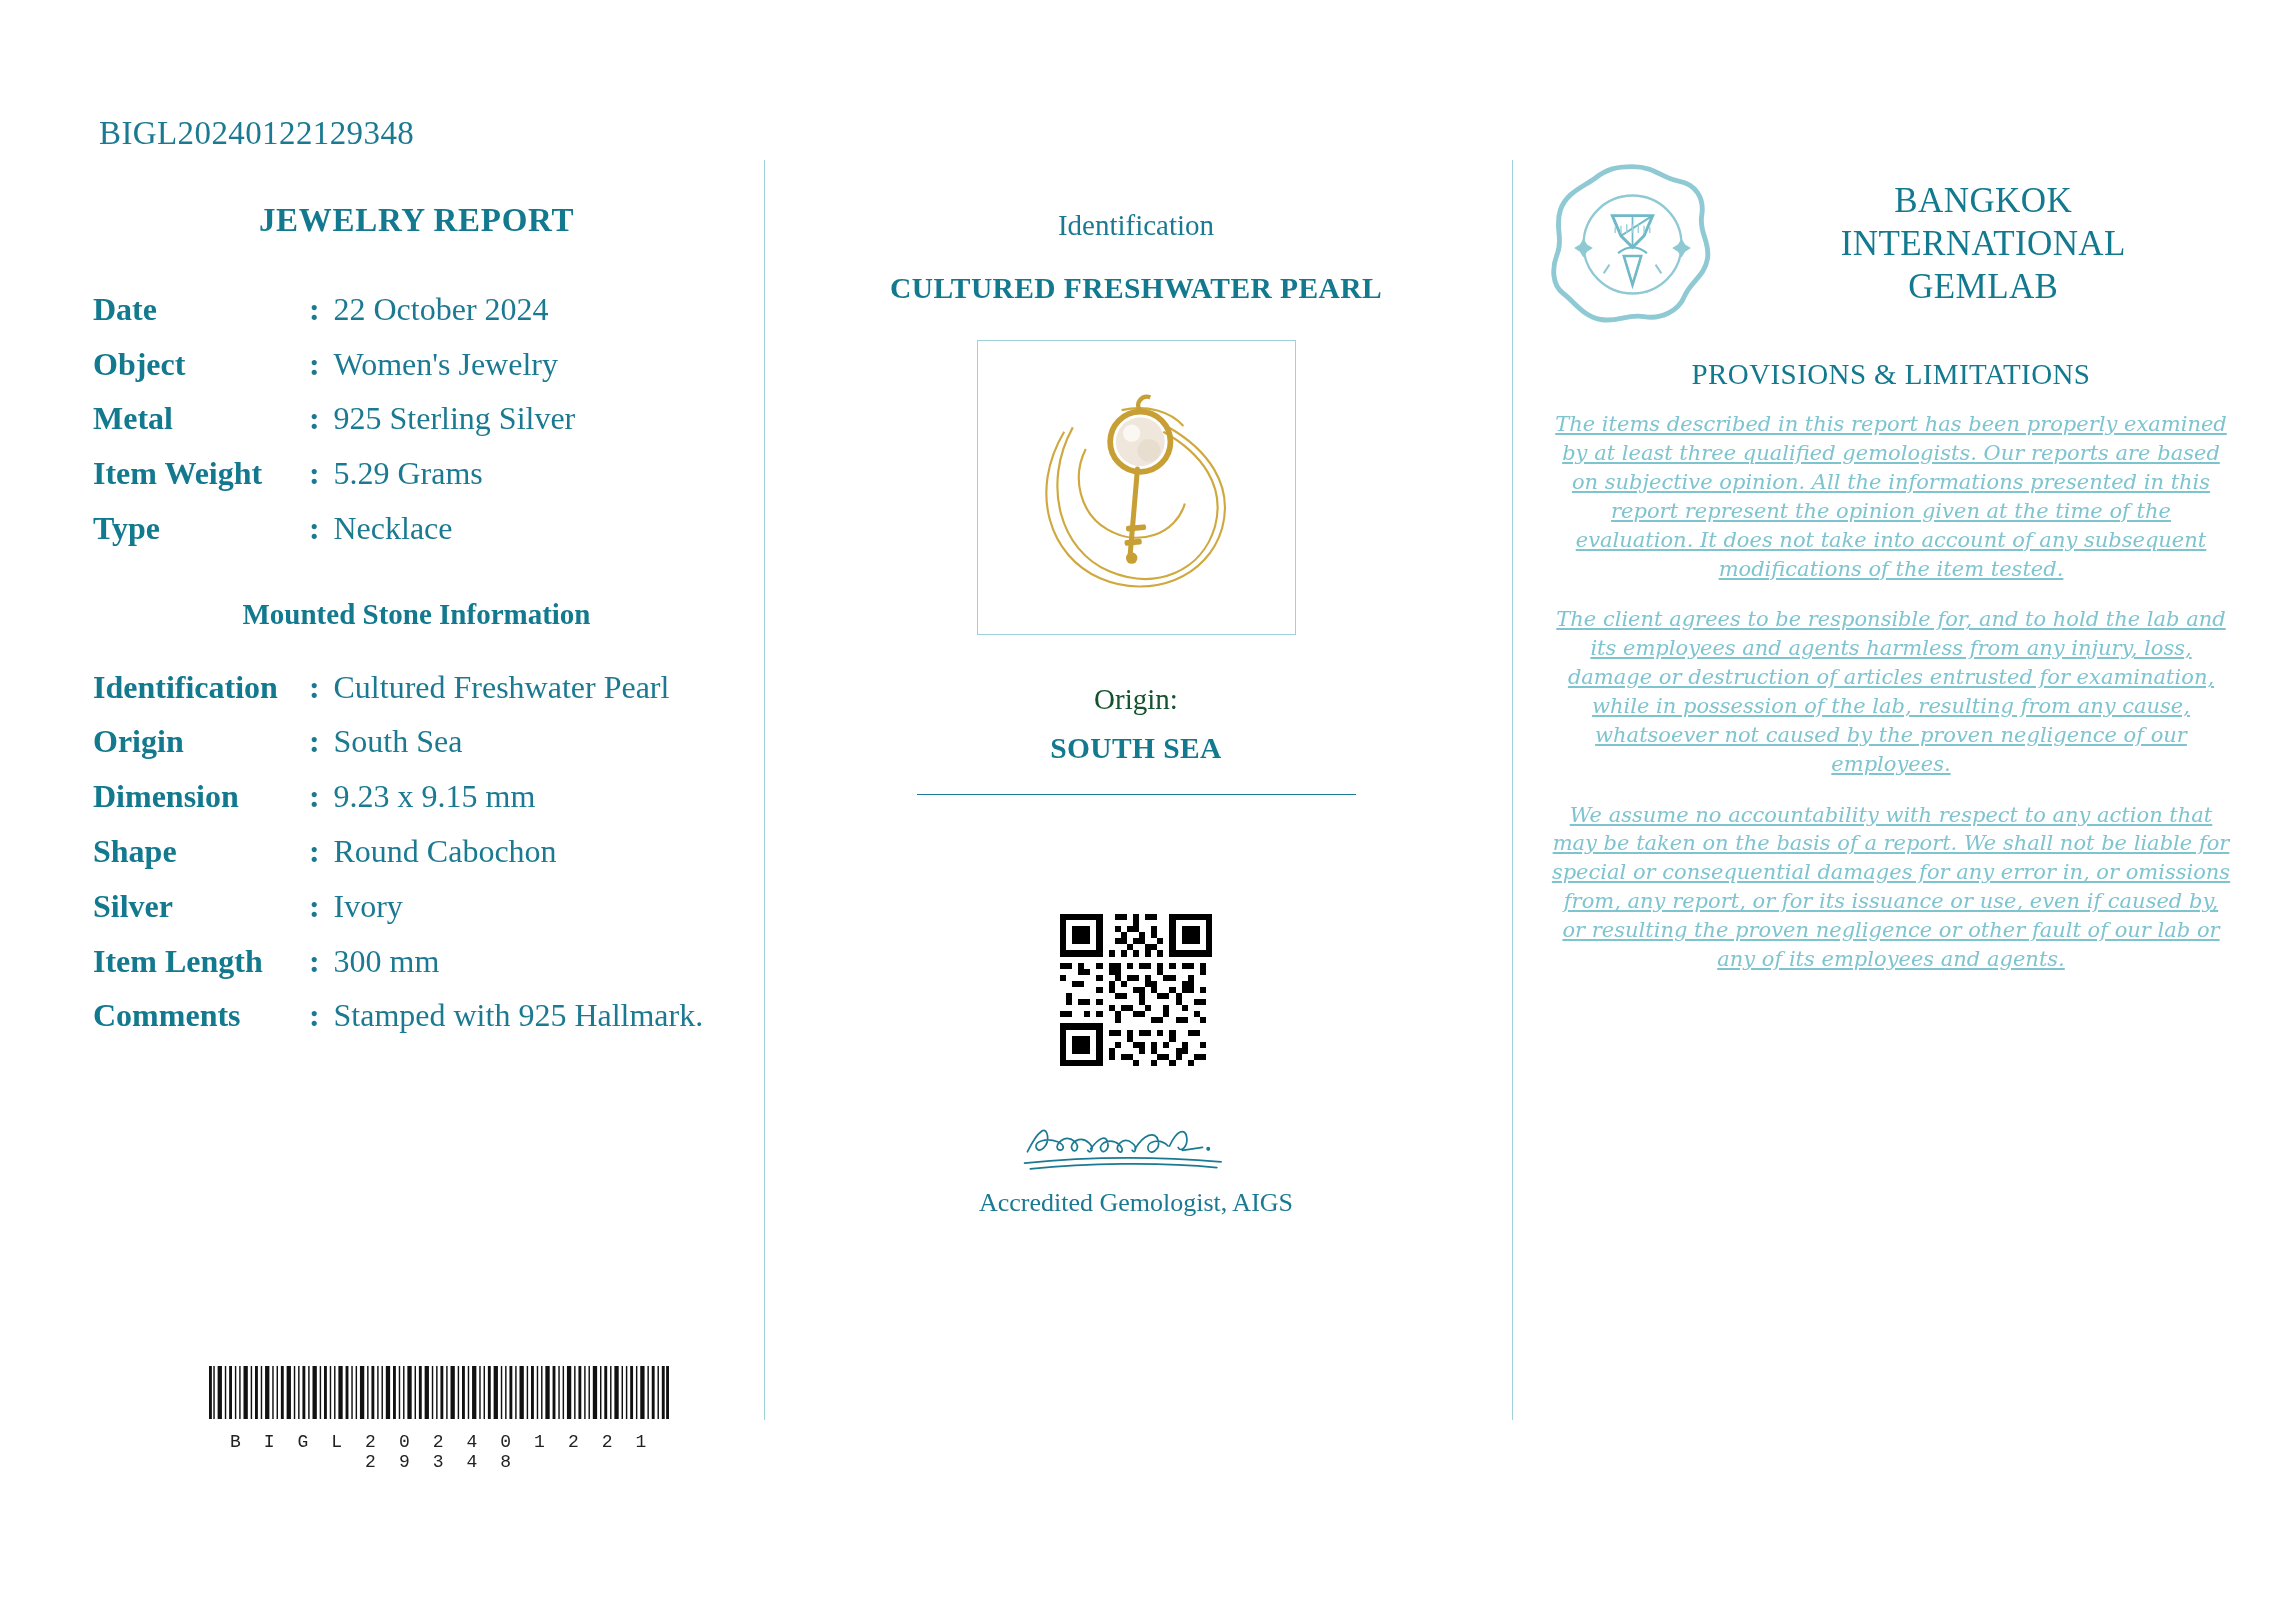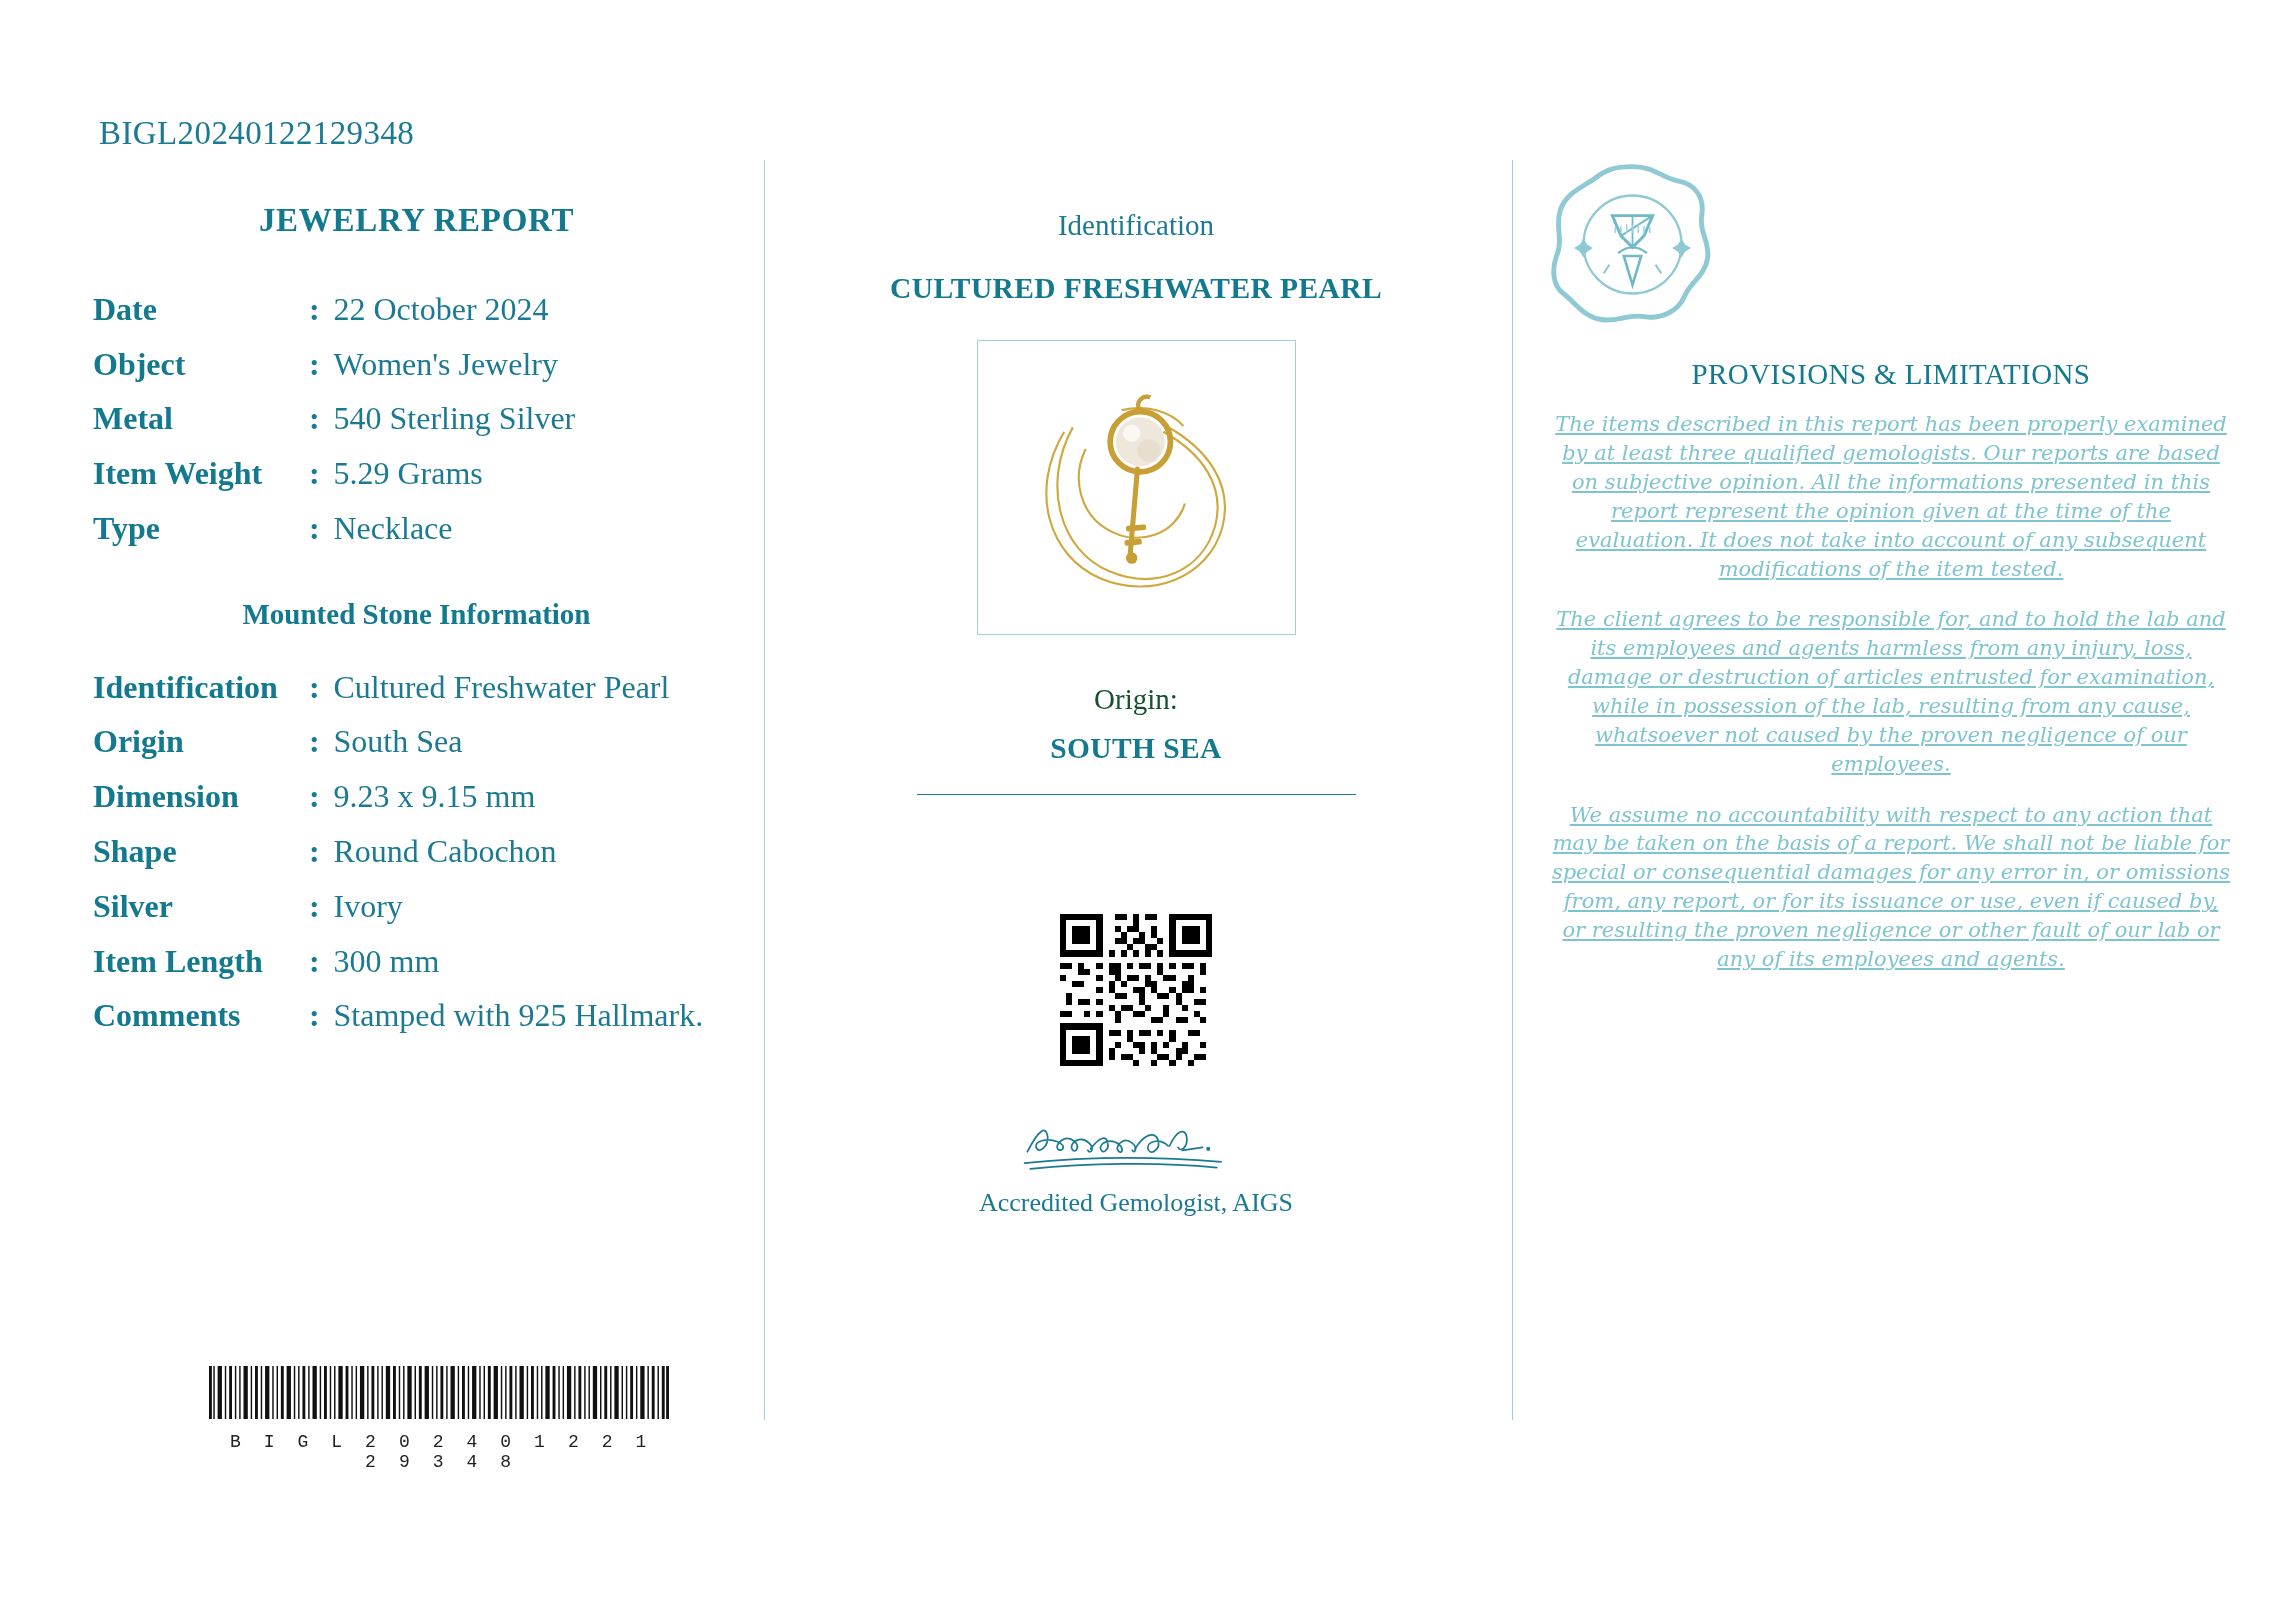--- a/index.html
+++ b/index.html
@@ -251,21 +251,21 @@
         <td class="kv-value">22 October 2024</td>
       </tr>
       <tr>
         <td class="kv-label">Object</td>
         <td class="kv-colon">:</td>
         <td class="kv-value">Women's Jewelry</td>
       </tr>
       <tr>
         <td class="kv-label">Metal</td>
         <td class="kv-colon">:</td>
-        <td class="kv-value">540 Sterling Silver</td>
+        <td class="kv-value">925 Sterling Silver</td>
       </tr>
       <tr>
         <td class="kv-label">Item Weight</td>
         <td class="kv-colon">:</td>
         <td class="kv-value">5.29 Grams</td>
       </tr>
       <tr>
         <td class="kv-label">Type</td>
         <td class="kv-colon">:</td>
         <td class="kv-value">Necklace</td>
@@ -599,20 +599,25 @@
         <path d="M54 68 L 60 88 L 66 68 Z" fill="none" stroke="#6fb9c8" stroke-width="1.8"></path>
         <path d="M44 74 L 40 80 M76 74 L 80 80" stroke="#8fc9d4" stroke-width="1.4"></path>
 
         <path d="M26 56 l 2.5 4 4 2.5 -4 2.5 -2.5 4 -2.5 -4 -4 -2.5 4 -2.5 Z" fill="#8fc9d4"></path>
         <path d="M94 56 l 2.5 4 4 2.5 -4 2.5 -2.5 4 -2.5 -4 -4 -2.5 4 -2.5 Z" fill="#8fc9d4"></path>
 
         <g stroke="#9dd2dc" stroke-width="1">
           <path d="M48 48 v4 M52 47 v5 M56 46 v6 M60 46 v6 M64 46 v6 M68 47 v5 M72 48 v4"></path>
         </g>
       </svg>
+      <div class="brand-name">
+        <div>BANGKOK</div>
+        <div>INTERNATIONAL</div>
+        <div>GEMLAB</div>
+      </div>
     </div>
 
     <div class="prov-title">PROVISIONS &amp; LIMITATIONS</div>
 
     <p class="prov-p">The items described in this report has been properly examined by at least three qualified gemologists. Our reports are based on subjective opinion. All the informations presented in this report represent the opinion given at the time of the evaluation. It does not take into account of any subsequent modifications of the item tested.</p>
     <p class="prov-p">The client agrees to be responsible for, and to hold the lab and its employees and agents harmless from any injury, loss, damage or destruction of articles entrusted for examination, while in possession of the lab, resulting from any cause, whatsoever not caused by the proven negligence of our employees.</p>
     <p class="prov-p">We assume no accountability with respect to any action that may be taken on the basis of a report. We shall not be liable for special or consequential damages for any error in, or omissions from, any report, or for its issuance or use, even if caused by, or resulting the proven negligence or other fault of our lab or any of its employees and agents.</p>
   </div>
 
 </div>

